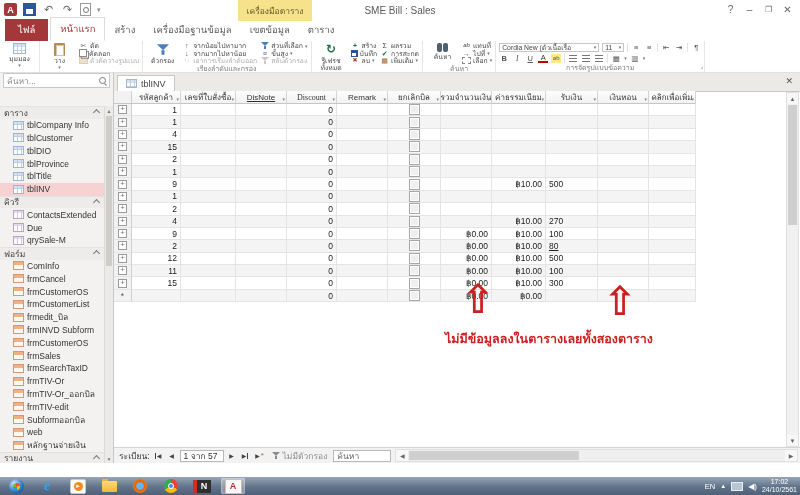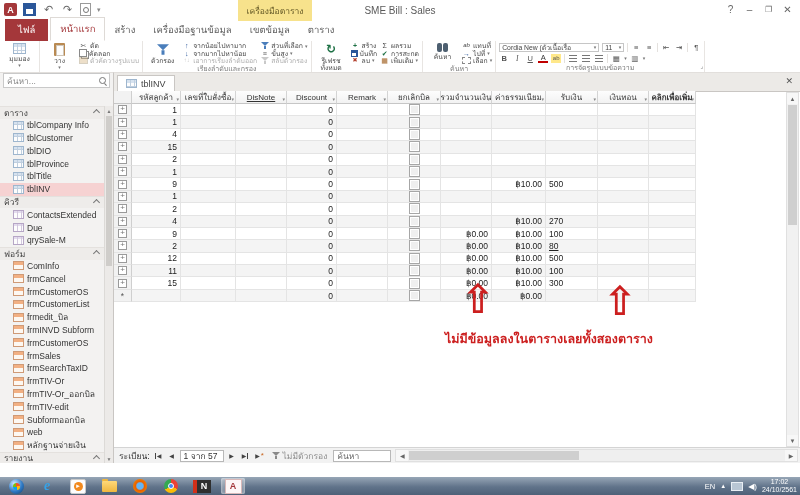--- a/index.html
+++ b/index.html
@@ -558,21 +558,21 @@
             <span class="hdd">▾</span>
           </div>
           <div class="dshc" style="width: 55px;">
             <span>เลขที่ใบสั่งซื้อ</span>
             <span class="hdd">▾</span>
           </div>
           <div class="dshc" style="width: 51px; text-decoration: underline;">
             <span>DisNote</span>
             <span class="hdd">▾</span>
           </div>
-          <div class="dshc" style="width: 50px;">
+          <div class="dshc" style="width: 50px; font-family: Liberation Serif, serif;">
             <span>Discount</span>
             <span class="hdd">▾</span>
           </div>
           <div class="dshc" style="width: 51px;">
             <span>Remark</span>
             <span class="hdd">▾</span>
           </div>
           <div class="dshc" style="width: 53px;">
             <span>ยกเลิกบิล</span>
             <span class="hdd">▾</span>
@@ -586,21 +586,21 @@
             <span class="hdd">▾</span>
           </div>
           <div class="dshc" style="width: 52px;">
             <span>รับเงิน</span>
             <span class="hdd">▾</span>
           </div>
           <div class="dshc" style="width: 51px;">
             <span>เงินทอน</span>
             <span class="hdd">▾</span>
           </div>
-          <div class="dshc" style="width: 47px; font-weight: bold;">
+          <div class="dshc" style="width: 47px;">
             <span>คลิกเพื่อเพิ่ม</span>
             <span class="hdd">▾</span>
           </div>
         </div>
         <div class="dsrow">
           <div class="dscell selc">
             <span class="exp"></span>
           </div>
           <div class="dscell right" style="width: 49px;">1</div>
           <div class="dscell" style="width: 55px;"></div>

